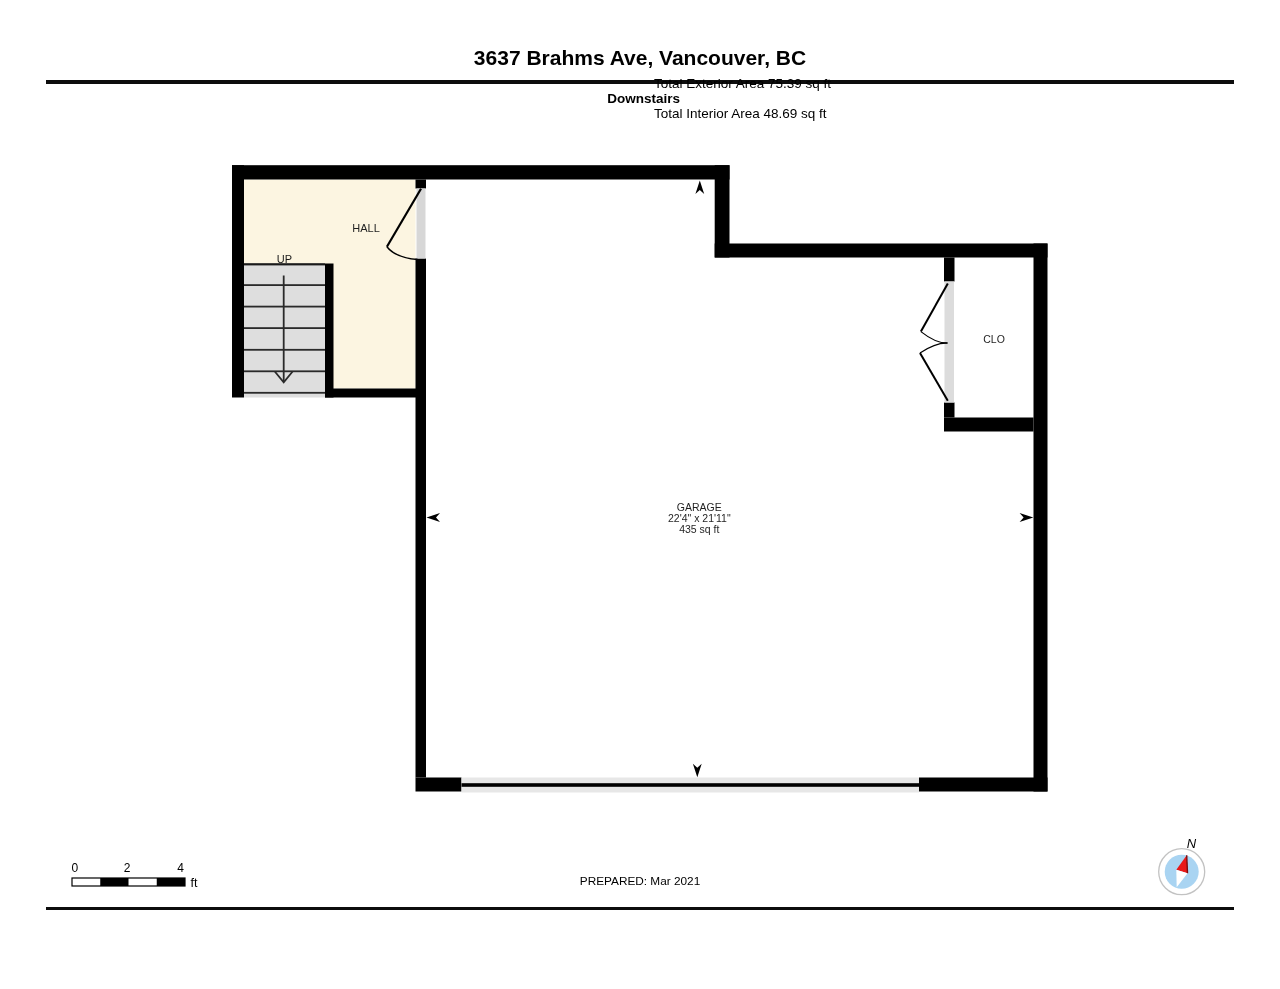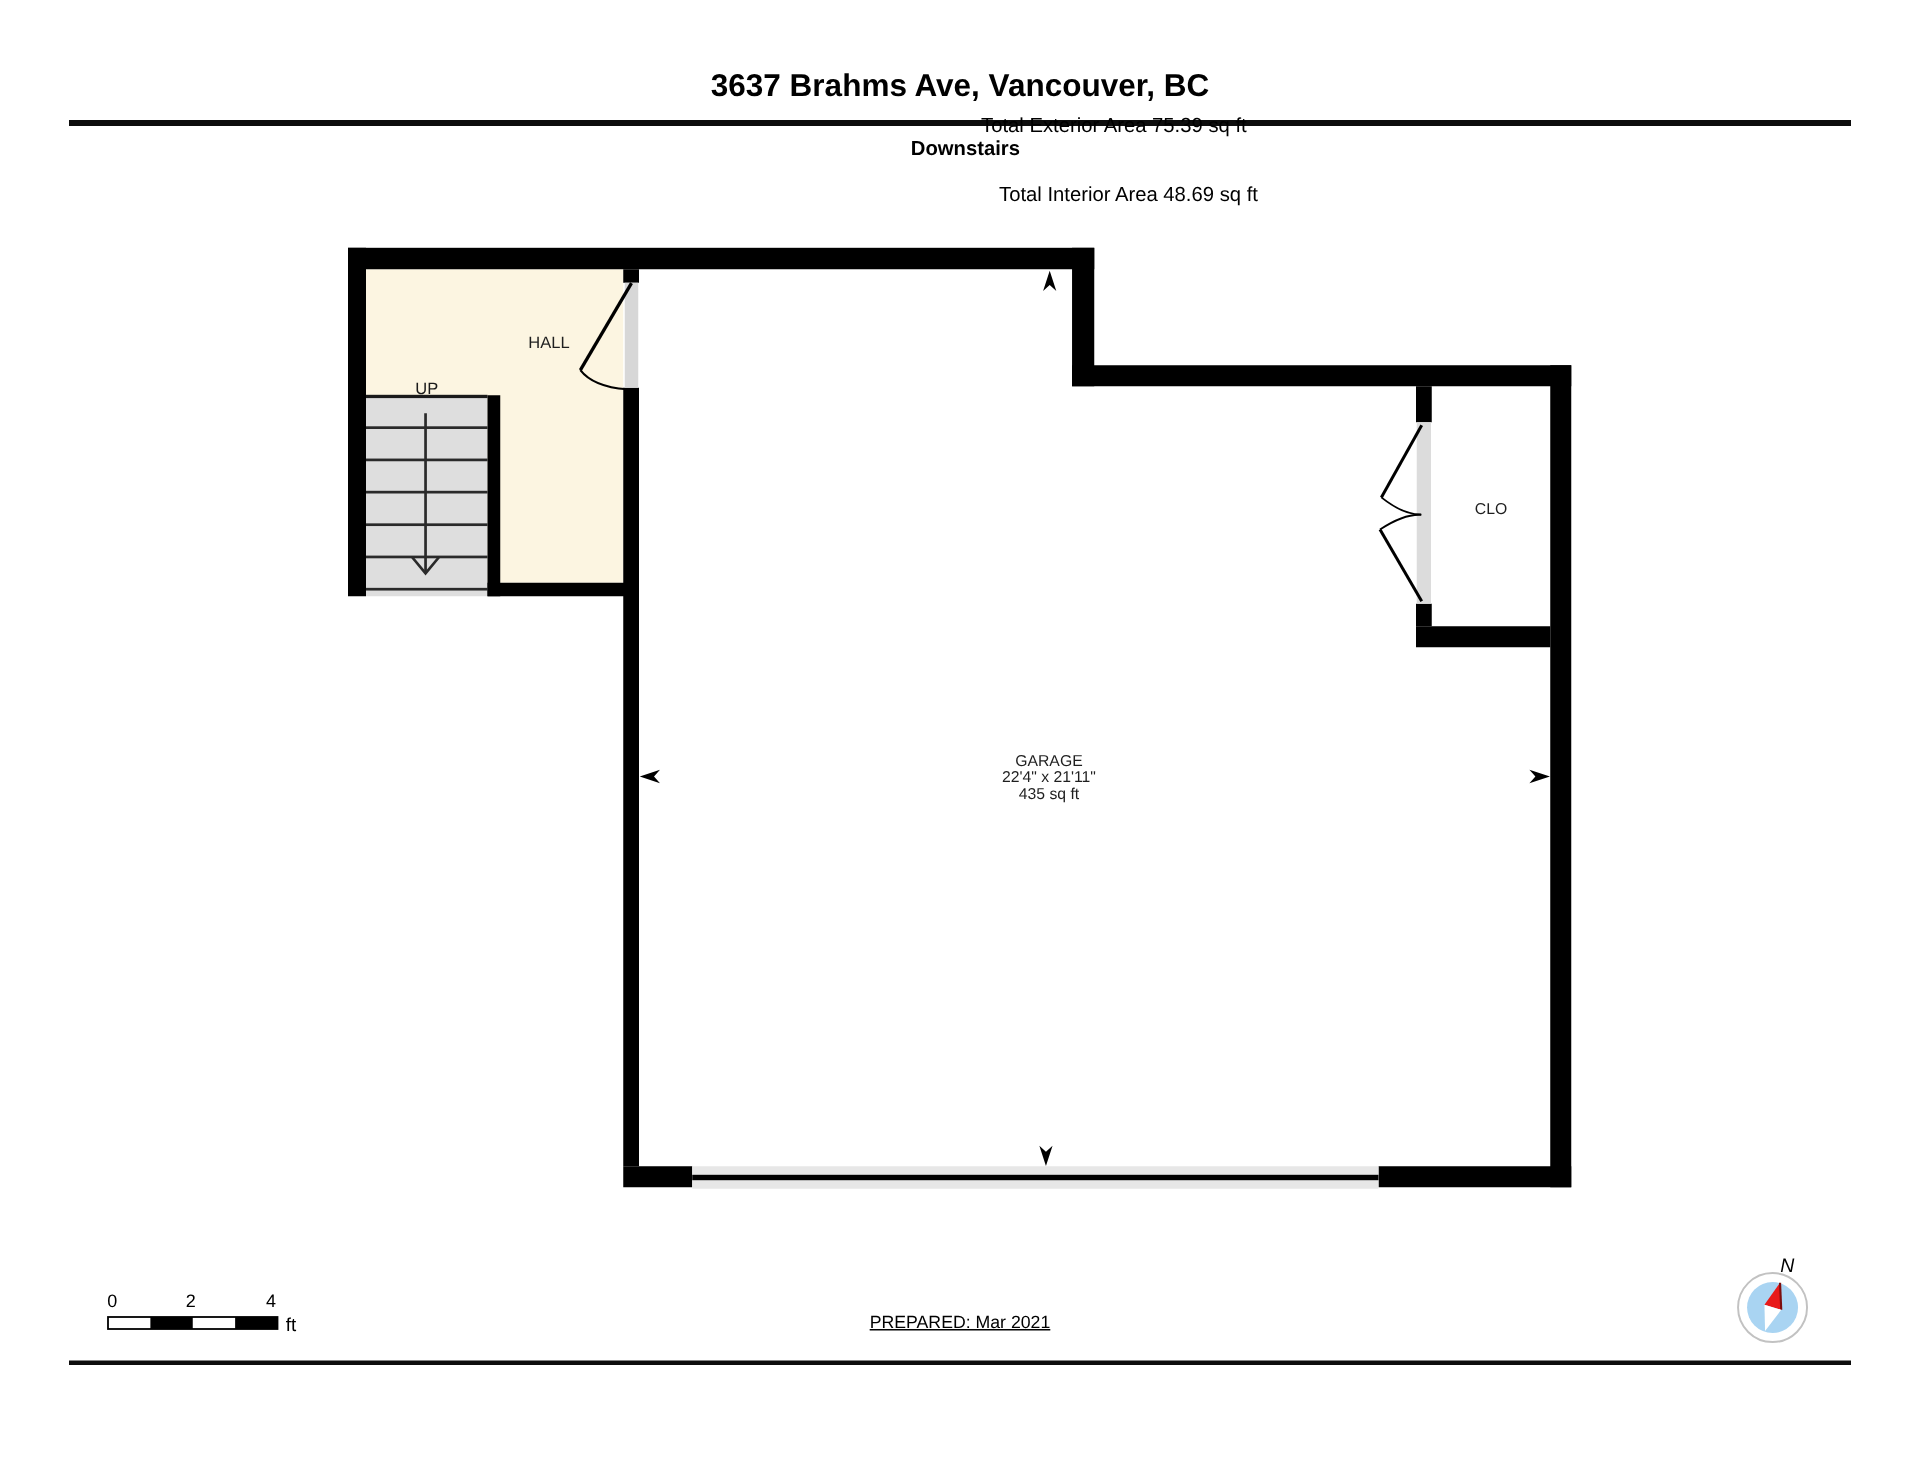--- a/index.html
+++ b/index.html
@@ -11,21 +11,21 @@
 <div style="position:relative;width:1280px;height:989px;overflow:hidden;">
 
 <div class="abs" style="left:0;top:46px;width:1280px;text-align:center;font-size:21px;font-weight:bold;">3637 Brahms Ave, Vancouver, BC</div>
 
 <div class="abs" style="left:46px;top:80px;width:1188px;height:3.5px;background:#0d0d0d;"></div>
 
 <div class="abs" style="left:0;top:91px;width:640px;text-align:right;font-size:13.5px;font-weight:bold;padding-left:40px;">Downstairs</div>
 
 <div class="abs" style="left:654px;top:76px;font-size:13.5px;">Total Exterior Area 75.39 sq ft</div>
 
-<div class="abs" style="left:654px;top:122px;font-size:13.5px;margin-left:12px;">Total Interior Area 48.69 sq ft</div>
+<div class="abs" style="left:654px;top:106px;font-size:13.5px;">Total Interior Area 48.69 sq ft</div>
 
 <svg class="abs" style="left:0;top:0;" width="1280" height="989" viewBox="0 0 1280 989">
 
   <rect x="244" y="179.5" width="171.5" height="209" fill="#fcf5e1"></rect>
 
   <rect x="244" y="263.5" width="81" height="134" fill="#dedede"></rect>
 
   <rect x="244" y="263.2" width="81" height="2.2" fill="#1a1a1a"></rect>
 
   <g fill="#2a2a2a">
@@ -129,18 +129,18 @@
   <path d="M 1186.7 855.2 L 1176.3 869.8 L 1187.5 873.2 Z" fill="#e81919"></path>
 
   <line x1="1186.7" y1="855.2" x2="1187.5" y2="873.2" stroke="#7d0d0d" stroke-width="1.4"></line>
 
   <path d="M 1176.3 869.8 L 1187.5 873.2 L 1176.7 887.3 Z" fill="#ffffff"></path>
 
   <text x="1191.5" y="848" font-size="13" font-style="italic" text-anchor="middle" fill="#000">N</text>
 
 </svg>
 
-<div class="abs" style="left:0;top:874px;width:1280px;text-align:center;font-size:11.8px;text-decoration:underline;">PREPARED: Mar 2021</div>
+<div class="abs" style="left:0;top:874px;width:1280px;text-align:center;font-size:11.8px;">PREPARED: Mar 2021</div>
 
 <div class="abs" style="left:46px;top:906.5px;width:1188px;height:3px;background:#0d0d0d;"></div>
 
 
 </div>
 
 </body></html>

